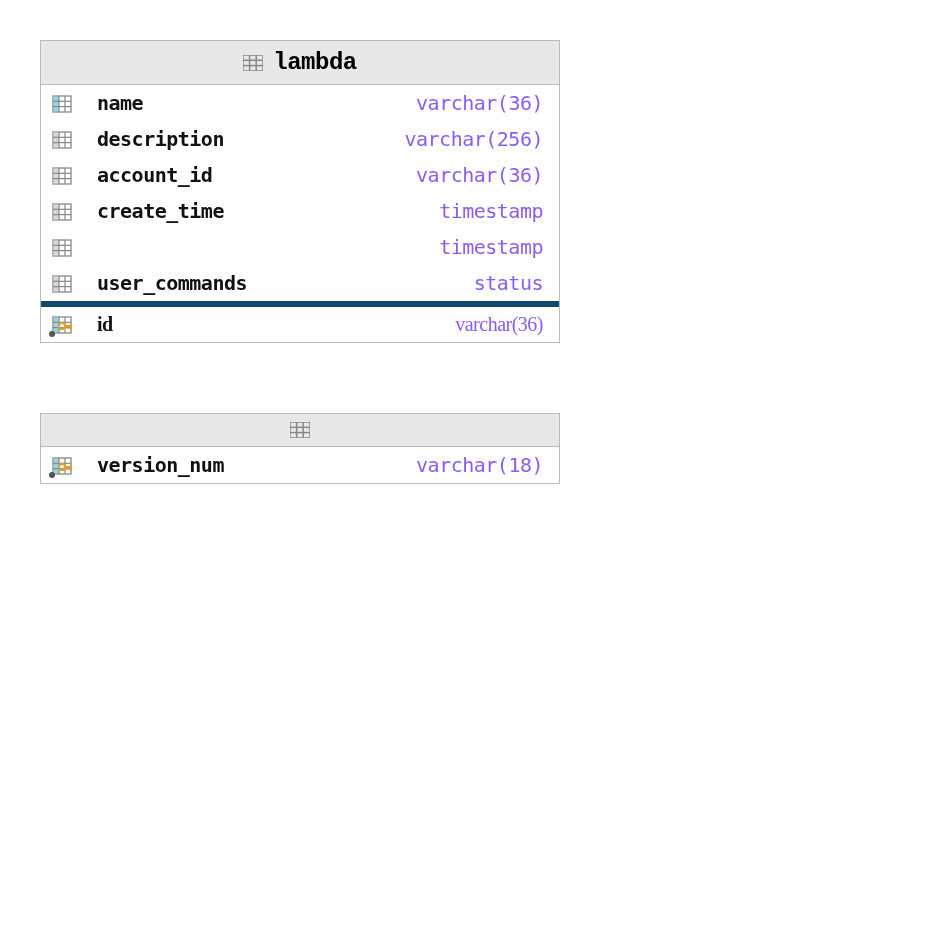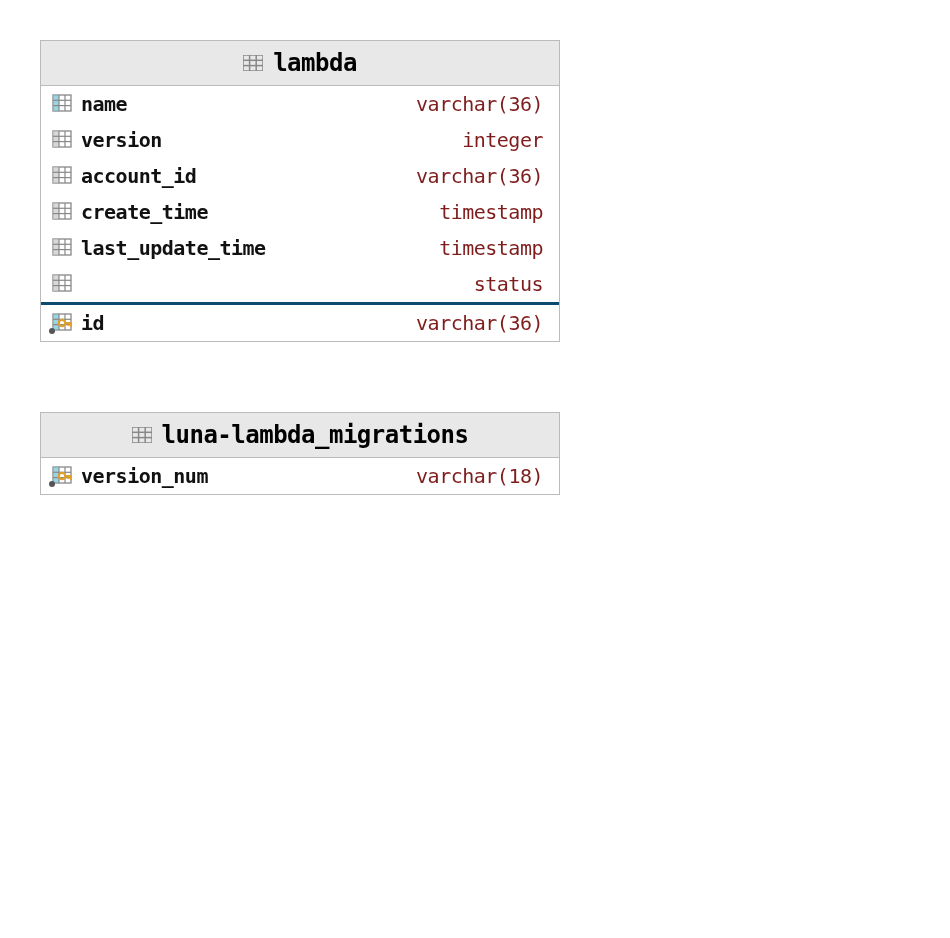--- a/index.html
+++ b/index.html
@@ -19,43 +19,45 @@
     }
     .table-title {
       background: #e8e8e8;
       border-bottom: 1px solid #bbb;
       text-align: center;
       padding: 8px 12px;
       display: flex;
       align-items: center;
       justify-content: center;
       gap: 10px;
+      font-family: Liberation Mono, monospace;
     }
     .table-title-text {
       font-weight: 900;
       font-size: 24px;
       letter-spacing: -0.5px;
     }
     .col-row {
       display: flex;
-      align-items: center;
+      align-items: flex-end;
       padding: 6px 16px 6px 10px;
-      gap: 8px;
+      gap: 24px;
     }
     .col-row.separator-above {
-      border-top: 3px solid #0c4a6e;
+      border-top: 6px solid #0c4a6e;
+      font-family: Liberation Serif, serif;
     }
     .col-name {
       font-weight: 900;
       flex: 0 0 auto;
       color: #111;
       letter-spacing: -0.5px;
     }
     .col-type {
-      color: #7f1d1d;
+      color: #8b5cf6;
       margin-left: auto;
       text-align: right;
       letter-spacing: -0.5px;
     }
     
     .table-icon {
       display: inline-block;
       width: 20px;
       height: 16px;
       position: relative;
@@ -120,22 +122,22 @@
         <span class="col-icon">
           <svg width="22" height="18" viewBox="0 0 22 18">
     <rect x="2" y="1" width="18" height="16" fill="none" stroke="#888" stroke-width="1.3"></rect>
     <rect x="2" y="1" width="6" height="16" fill="#c8c8c8" opacity="0.7"></rect>
     <line x1="2" y1="6.3" x2="20" y2="6.3" stroke="#888" stroke-width="1.2"></line>
     <line x1="2" y1="11.6" x2="20" y2="11.6" stroke="#888" stroke-width="1.2"></line>
     <line x1="8" y1="1" x2="8" y2="17" stroke="#888" stroke-width="1.2"></line>
     <line x1="14" y1="1" x2="14" y2="17" stroke="#888" stroke-width="1.2"></line>
   </svg>
         </span>
-        <span class="col-name">version</span>
-        <span class="col-type">integer</span>
+        <span class="col-name">description</span>
+        <span class="col-type">varchar(256)</span>
       </div>
       <div class="col-row">
         <span class="col-icon">
           <svg width="22" height="18" viewBox="0 0 22 18">
     <rect x="2" y="1" width="18" height="16" fill="none" stroke="#888" stroke-width="1.3"></rect>
     <rect x="2" y="1" width="6" height="16" fill="#c8c8c8" opacity="0.7"></rect>
     <line x1="2" y1="6.3" x2="20" y2="6.3" stroke="#888" stroke-width="1.2"></line>
     <line x1="2" y1="11.6" x2="20" y2="11.6" stroke="#888" stroke-width="1.2"></line>
     <line x1="8" y1="1" x2="8" y2="17" stroke="#888" stroke-width="1.2"></line>
     <line x1="14" y1="1" x2="14" y2="17" stroke="#888" stroke-width="1.2"></line>
@@ -162,34 +164,34 @@
         <span class="col-icon">
           <svg width="22" height="18" viewBox="0 0 22 18">
     <rect x="2" y="1" width="18" height="16" fill="none" stroke="#888" stroke-width="1.3"></rect>
     <rect x="2" y="1" width="6" height="16" fill="#c8c8c8" opacity="0.7"></rect>
     <line x1="2" y1="6.3" x2="20" y2="6.3" stroke="#888" stroke-width="1.2"></line>
     <line x1="2" y1="11.6" x2="20" y2="11.6" stroke="#888" stroke-width="1.2"></line>
     <line x1="8" y1="1" x2="8" y2="17" stroke="#888" stroke-width="1.2"></line>
     <line x1="14" y1="1" x2="14" y2="17" stroke="#888" stroke-width="1.2"></line>
   </svg>
         </span>
-        <span class="col-name">last_update_time</span>
         <span class="col-type">timestamp</span>
       </div>
       <div class="col-row">
         <span class="col-icon">
           <svg width="22" height="18" viewBox="0 0 22 18">
     <rect x="2" y="1" width="18" height="16" fill="none" stroke="#888" stroke-width="1.3"></rect>
     <rect x="2" y="1" width="6" height="16" fill="#c8c8c8" opacity="0.7"></rect>
     <line x1="2" y1="6.3" x2="20" y2="6.3" stroke="#888" stroke-width="1.2"></line>
     <line x1="2" y1="11.6" x2="20" y2="11.6" stroke="#888" stroke-width="1.2"></line>
     <line x1="8" y1="1" x2="8" y2="17" stroke="#888" stroke-width="1.2"></line>
     <line x1="14" y1="1" x2="14" y2="17" stroke="#888" stroke-width="1.2"></line>
   </svg>
         </span>
+        <span class="col-name">user_commands</span>
         <span class="col-type">status</span>
       </div>
       <div class="col-row separator-above">
         <span class="col-icon">
           <svg width="22" height="18" viewBox="0 0 22 18">
     <rect x="2" y="1" width="18" height="16" fill="none" stroke="#888" stroke-width="1.3"></rect>
     <rect x="2" y="1" width="6" height="16" fill="#6fc3d6" opacity="0.7"></rect>
     <line x1="2" y1="6.3" x2="20" y2="6.3" stroke="#888" stroke-width="1.2"></line>
     <line x1="2" y1="11.6" x2="20" y2="11.6" stroke="#888" stroke-width="1.2"></line>
     <line x1="8" y1="1" x2="8" y2="17" stroke="#888" stroke-width="1.2"></line>
@@ -213,21 +215,20 @@
       <div class="table-title">
         <span class="table-icon">
           <svg width="20" height="16" viewBox="0 0 20 16">
     <rect x="0" y="0" width="20" height="16" fill="none" stroke="#888" stroke-width="1.5"></rect>
     <line x1="0" y1="5.3" x2="20" y2="5.3" stroke="#888" stroke-width="1.5"></line>
     <line x1="0" y1="10.6" x2="20" y2="10.6" stroke="#888" stroke-width="1.5"></line>
     <line x1="6.6" y1="0" x2="6.6" y2="16" stroke="#888" stroke-width="1.5"></line>
     <line x1="13.2" y1="0" x2="13.2" y2="16" stroke="#888" stroke-width="1.5"></line>
   </svg>
         </span>
-        <span class="table-title-text">luna-lambda_migrations</span>
       </div>
       <div class="col-row">
         <span class="col-icon">
           <svg width="22" height="18" viewBox="0 0 22 18">
     <rect x="2" y="1" width="18" height="16" fill="none" stroke="#888" stroke-width="1.3"></rect>
     <rect x="2" y="1" width="6" height="16" fill="#6fc3d6" opacity="0.7"></rect>
     <line x1="2" y1="6.3" x2="20" y2="6.3" stroke="#888" stroke-width="1.2"></line>
     <line x1="2" y1="11.6" x2="20" y2="11.6" stroke="#888" stroke-width="1.2"></line>
     <line x1="8" y1="1" x2="8" y2="17" stroke="#888" stroke-width="1.2"></line>
     <line x1="14" y1="1" x2="14" y2="17" stroke="#888" stroke-width="1.2"></line>

